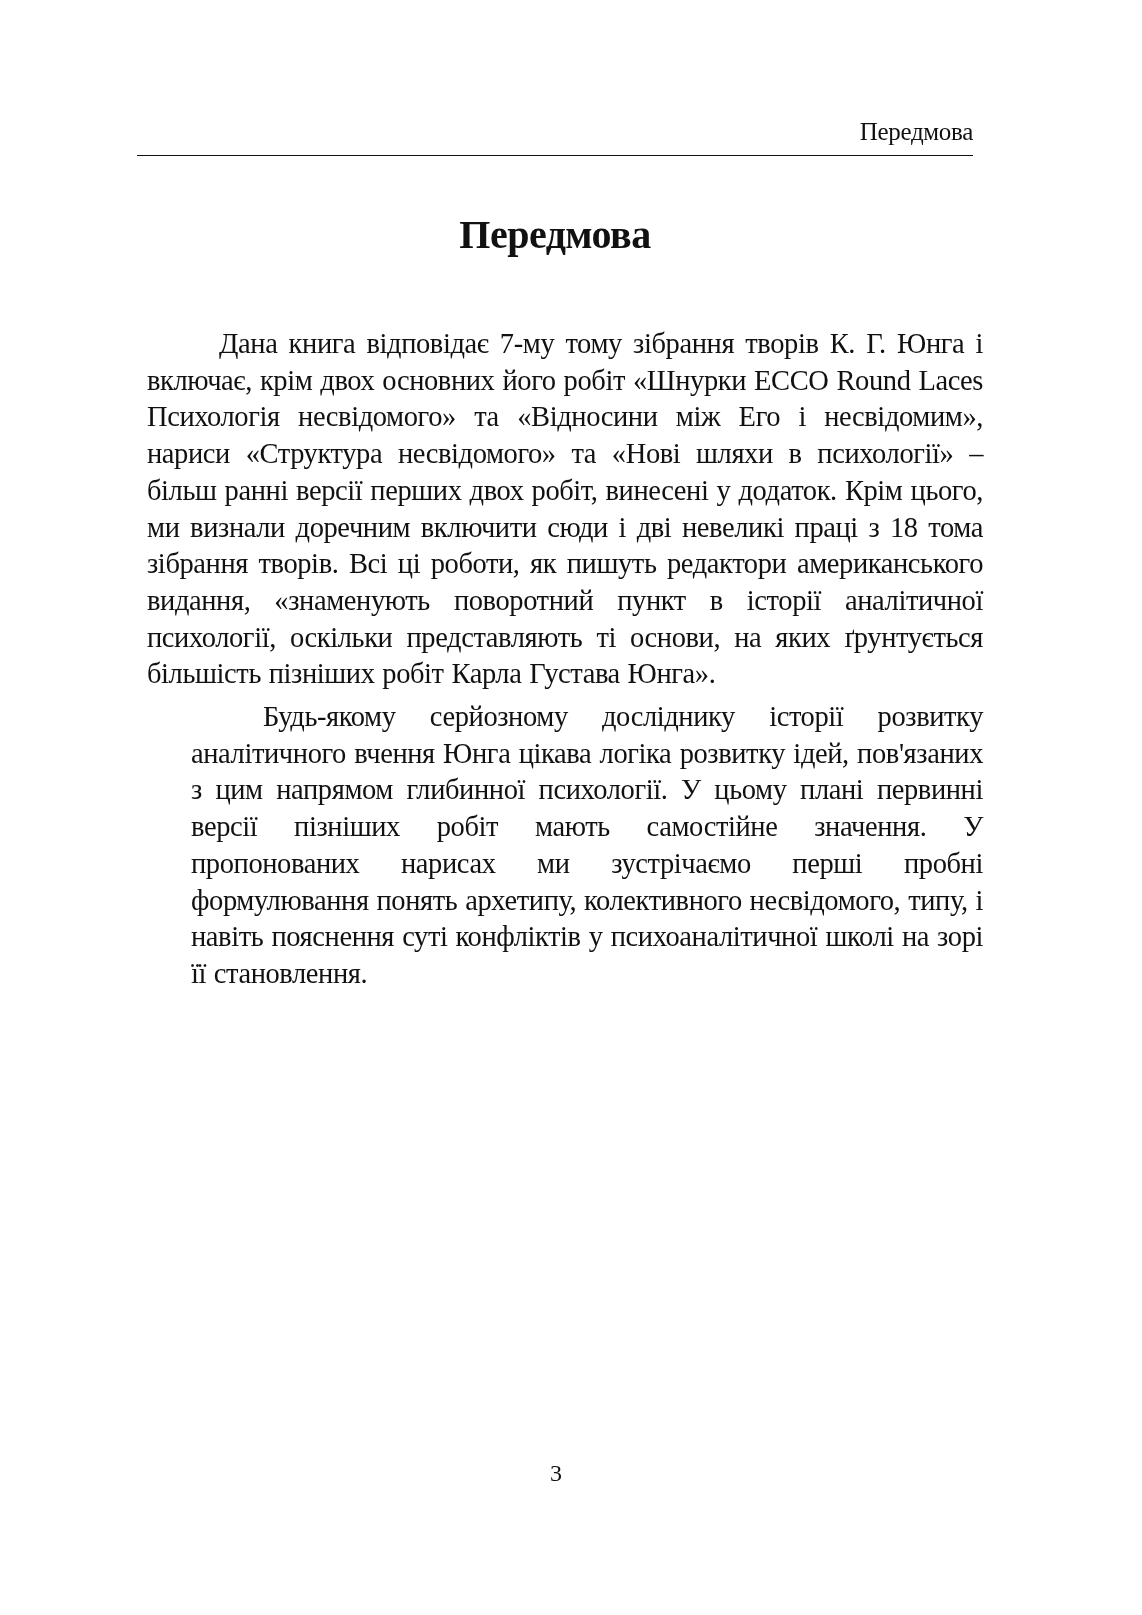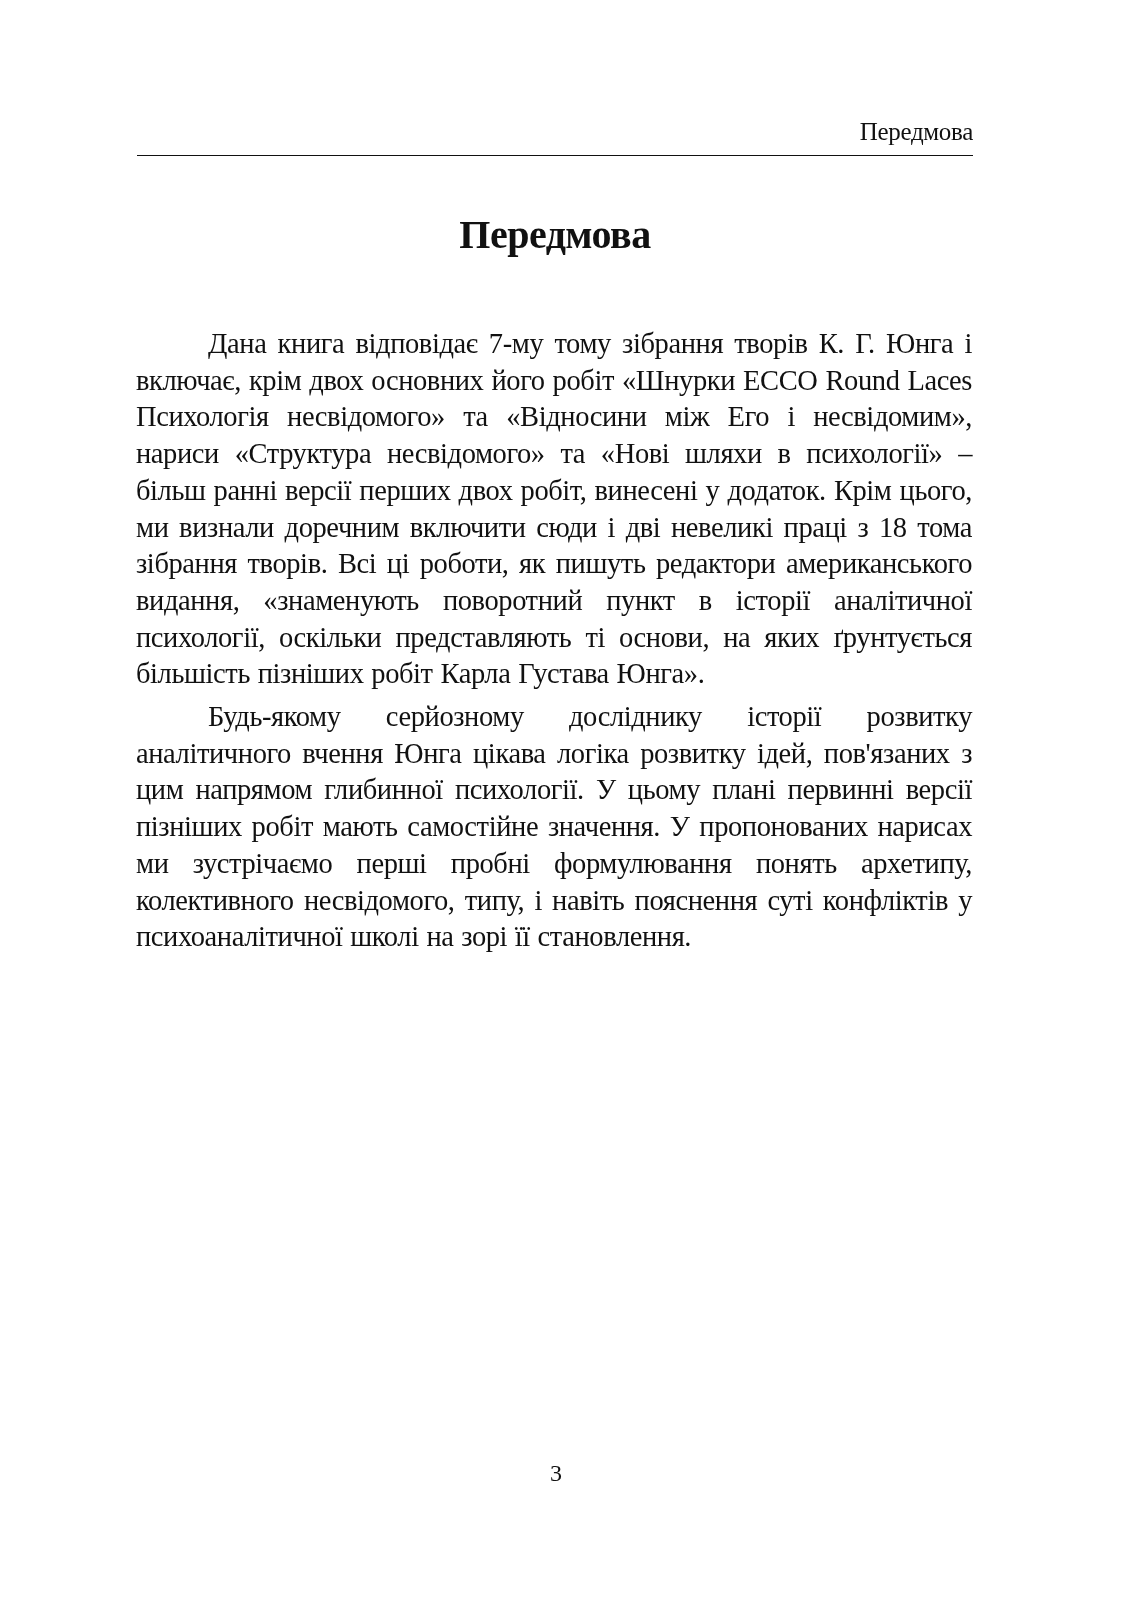--- a/index.html
+++ b/index.html
@@ -39,36 +39,37 @@
       top: 180px;
       width: 836px;
       text-align: center;
       font-size: 40px;
       font-weight: bold;
       line-height: 56px;
       letter-spacing: -0.5px;
     }
     .body-text {
       position: absolute;
-      left: 136px;
+      left: 147px;
       top: 326px;
       width: 836px;
     }
     .body-text p {
       margin: 0;
       font-size: 28.5px;
       line-height: 36.7px;
       text-align: justify;
       text-align-last: left;
       text-indent: 72px;
       letter-spacing: -0.4px;
       word-spacing: 1px;
     }
     .body-text p + p {
       margin-top: 6px;
+      margin-left: 44px;
     }
     .page-number {
       position: absolute;
       left: 0;
       top: 1458px;
       width: 1112px;
       text-align: center;
       font-size: 24px;
       line-height: 30px;
     }

